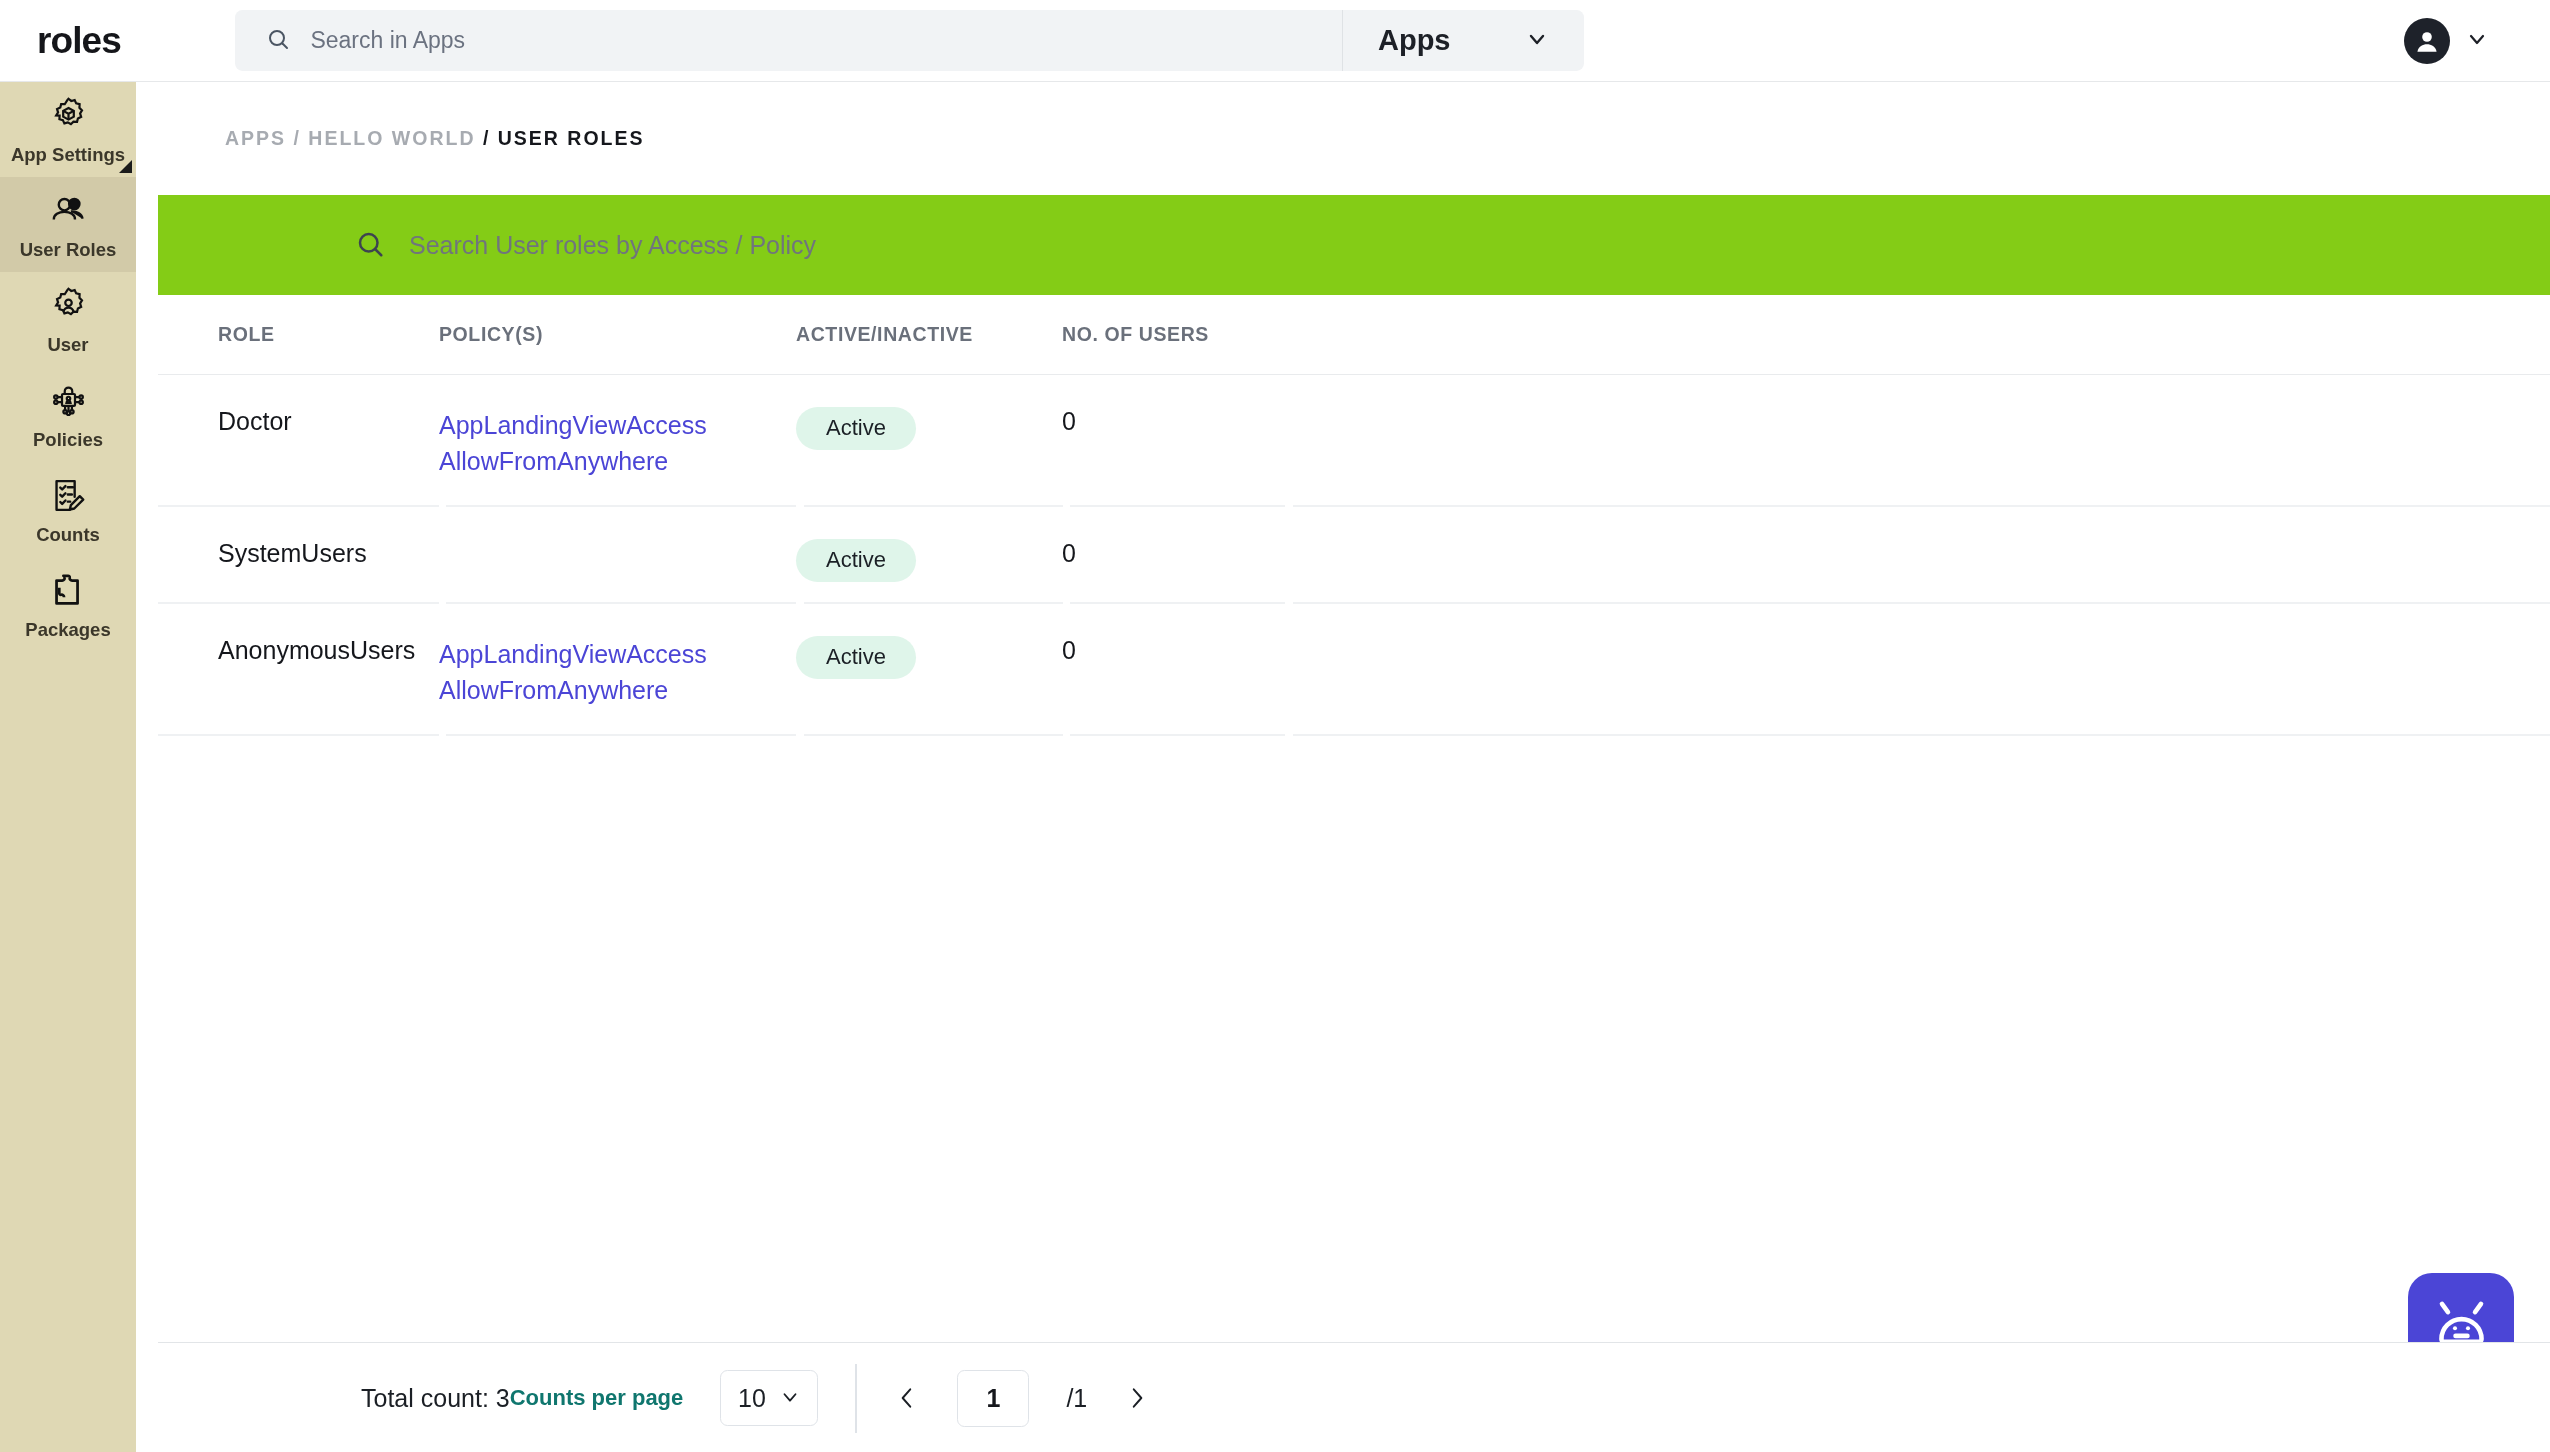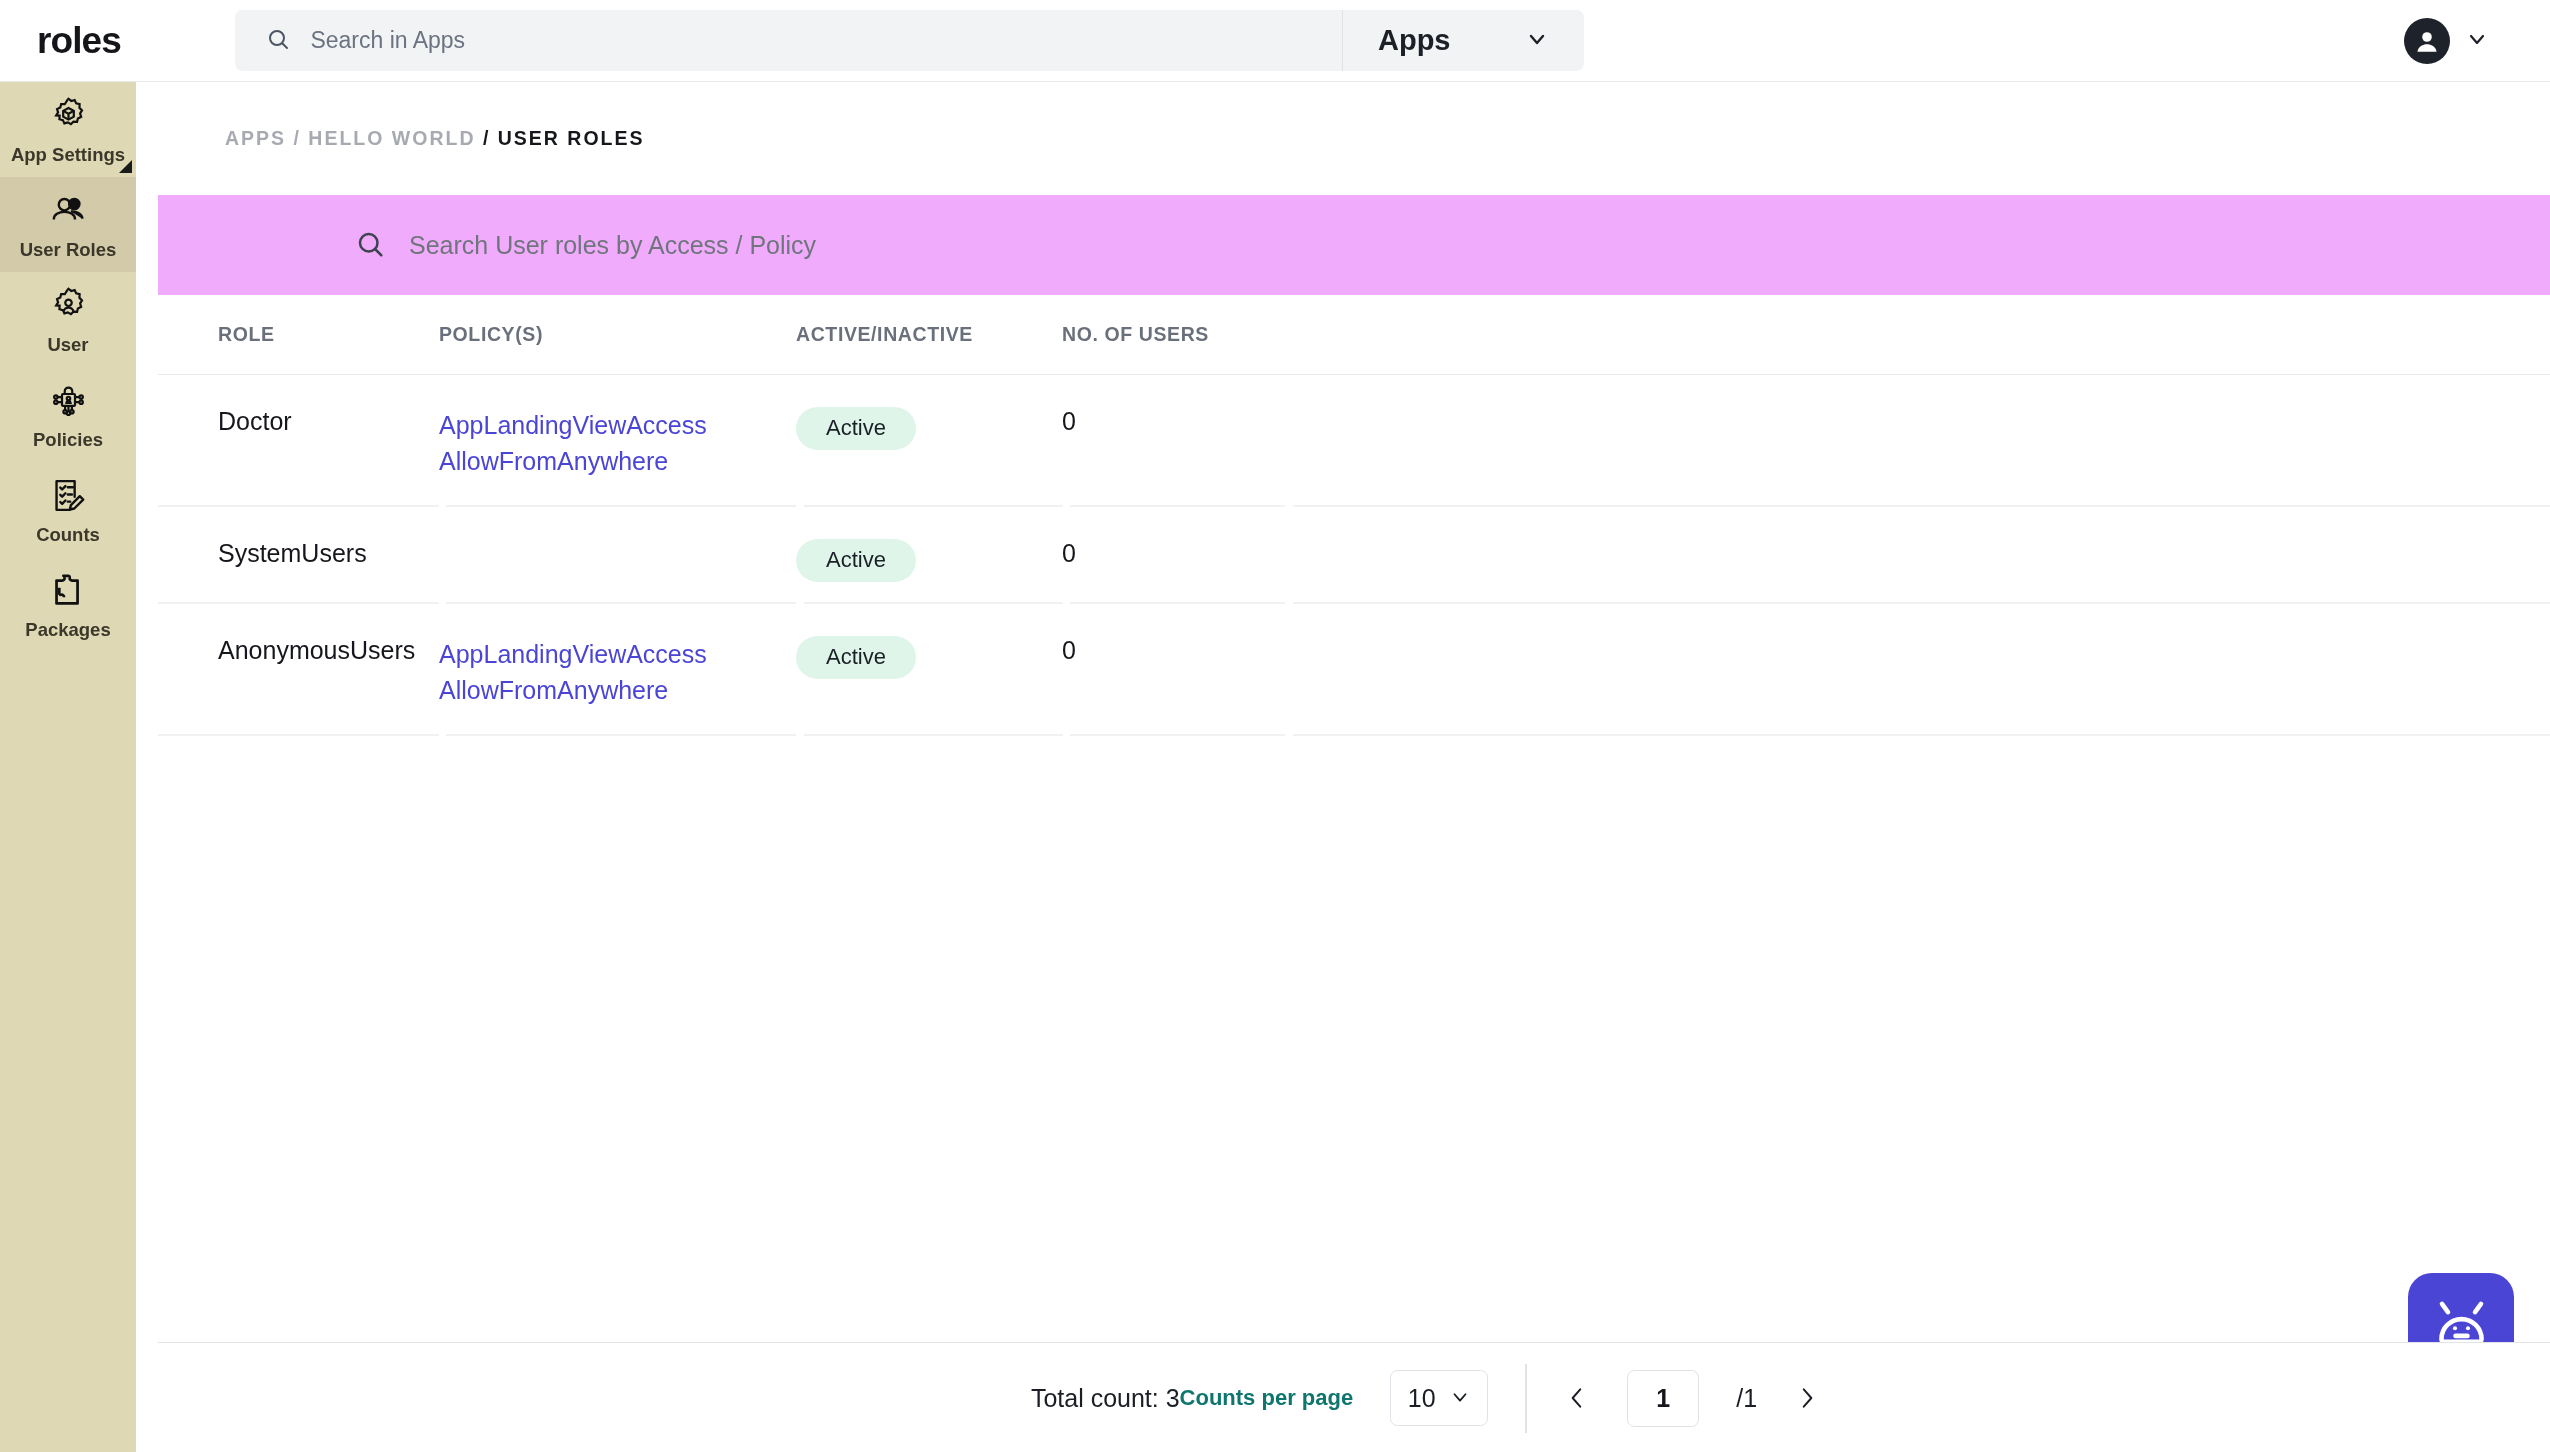--- a/index.html
+++ b/index.html
@@ -96,21 +96,21 @@
   .new-btn {
     display: flex; align-items: center; gap: 20.4px;
     background: #4b45d6; color: #fff;
     border: none; border-radius: 9.3px;
     height: 57px; padding: 0 26px;
     font-family: "Liberation Sans", sans-serif;
     font-size: 25px; font-weight: 700; cursor: pointer;
   }
 
   .search-band {
-    height: 100px; background: #f0abfc;
+    height: 100px; background: #84cc16;
     display: flex; align-items: center; gap: 24px;
     padding-left: 197px;
   }
   .search-band input {
     border: none; outline: none; background: transparent;
     font-family: "Liberation Sans", sans-serif;
     font-size: 25px; color: #31353b; width: 1298px;
   }
   .search-band input::placeholder { color: #70757d; }
 
@@ -150,21 +150,21 @@
     height: 1.9px; display: flex;
   }
   .rowsep i { background: #eff1f3; height: 1.9px; display: block; }
   .gap { background: transparent !important; width: 7.4px; }
 
   
   .footer {
     position: absolute; bottom: 0; left: 0;
     width: 2393px; height: 111px;
     border-top: 1.9px solid #e2e5e8;
-    display: flex; align-items: center; justify-content: center;
+    display: flex; align-items: center; justify-content: flex-start;
     padding: 0 61px 0 45px; background: #fff;
   }
   .total { font-size: 25px; color: #1b1f25; padding-left: 158px; }
   .pager { display: flex; align-items: center; gap: 37px; }
   .cpp-label { font-size: 22px; color: #0f766e; font-weight: bold; }
   .cpp-box {
     display: flex; align-items: center; gap: 13px;
     border: 1.9px solid #dfe3e8; border-radius: 7.4px;
     height: 56px; padding: 0 16.7px; cursor: pointer;
   }

